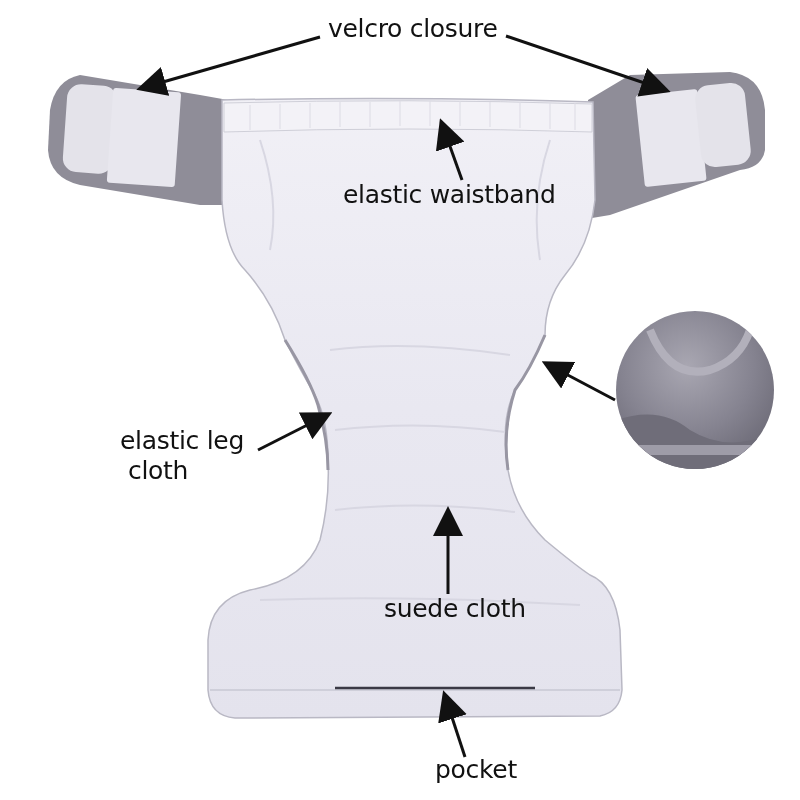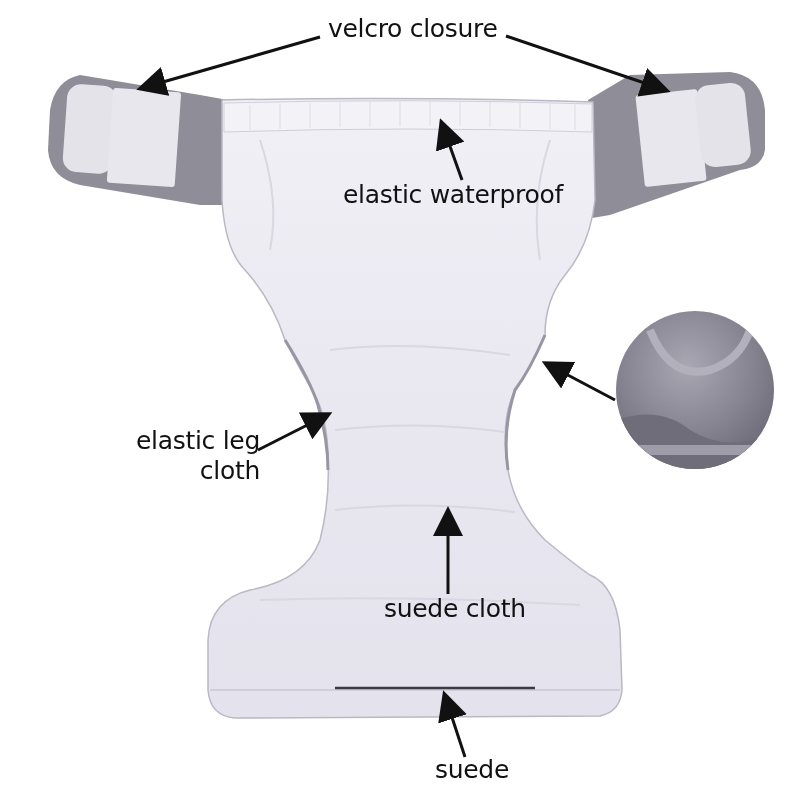--- a/index.html
+++ b/index.html
@@ -4,21 +4,21 @@
 <style>
   html, body { margin: 0; padding: 0; background: #ffffff; }
   body { width: 800px; height: 800px; position: relative; overflow: hidden;
          font-family: "DejaVu Sans", sans-serif; }
   #stage { position: absolute; left: 10px; top: 0; width: 800px; height: 800px; }
   .label { position: absolute; color: #111111; font-size: 25px; line-height: 30px;
            white-space: nowrap; letter-spacing: -0.3px; }
   .label.multi { white-space: normal; }
   #lbl-velcro { left: 318px; top: 14px; }
   #lbl-waist { left: 333px; top: 180px; }
-  #lbl-leg { left: 110px; top: 426px; width: 140px; text-align: right; }
+  #lbl-leg { left: 110px; top: 426px; width: 140px; }
   #lbl-leg span { display: block; }
   #lbl-leg .l2 { padding-left: 8px; }
   #lbl-tpu { left: 585px; top: 473px; }
   #lbl-suede { left: 374px; top: 594px; text-align: center; }
   #lbl-pocket { left: 425px; top: 755px; }
 </style>
 </head>
 <body>
 
 <div id="stage">
@@ -122,20 +122,20 @@
     </g>
     <g>
       <line x1="438" y1="594" x2="438" y2="512" stroke="#111" stroke-width="3" marker-end="url(#ah)"></line>
     </g>
     <g>
       <line x1="455" y1="757" x2="435" y2="696" stroke="#111" stroke-width="3" marker-end="url(#ah)"></line>
     </g>
   </svg>
 
   <div id="lbl-velcro" class="label">velcro closure</div>
-  <div id="lbl-waist" class="label">elastic waterproof</div>
+  <div id="lbl-waist" class="label">elastic waistband</div>
   <div id="lbl-leg" class="label multi">
     <span class="l1">elastic leg</span>
     <span class="l2">cloth</span>
   </div>
   <div id="lbl-suede" class="label">suede cloth</div>
-  <div id="lbl-pocket" class="label">suede</div>
+  <div id="lbl-pocket" class="label">pocket</div>
 </div>
 
 </body></html>

